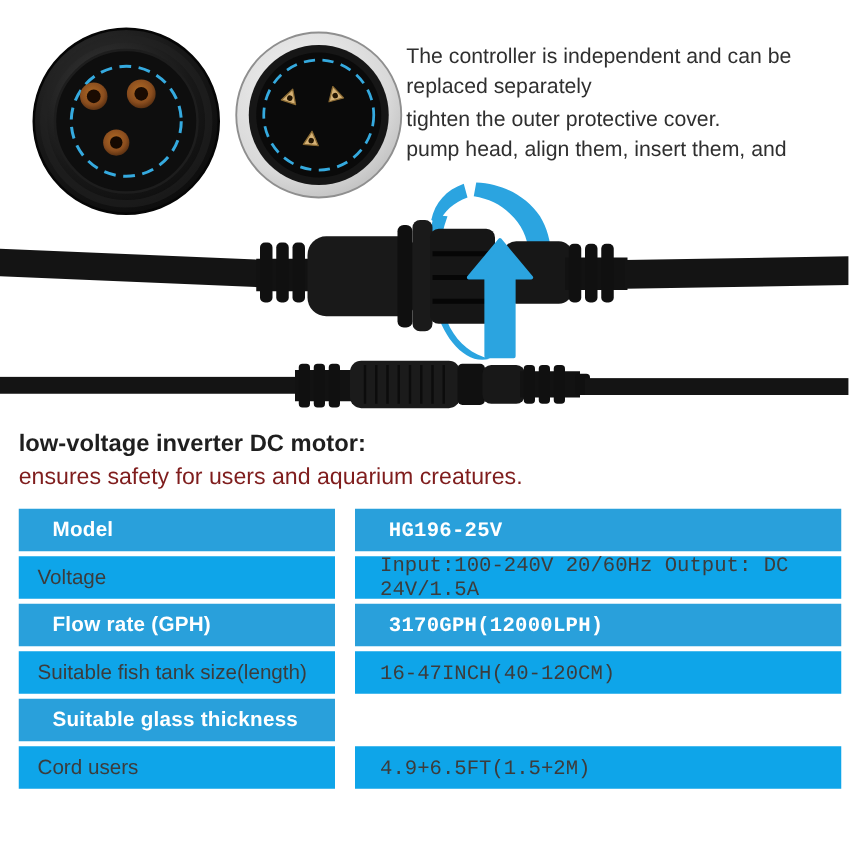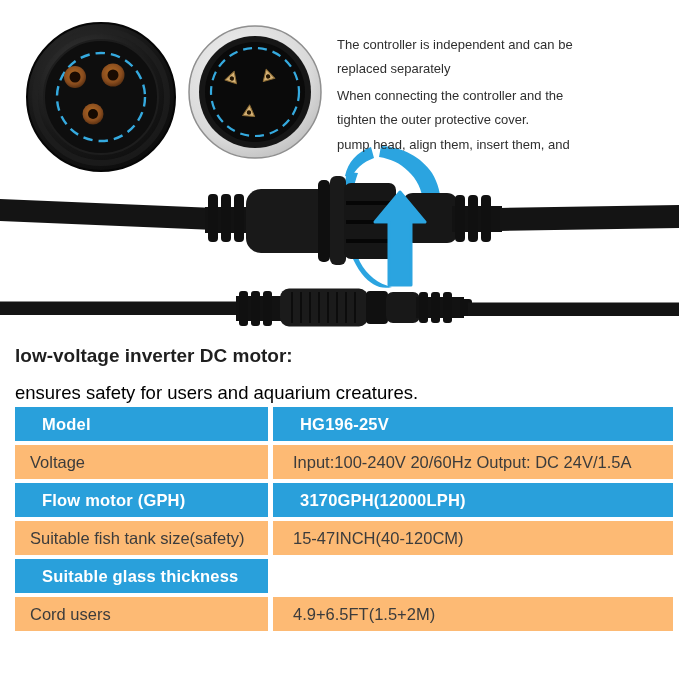--- a/index.html
+++ b/index.html
@@ -2,36 +2,36 @@
 <html><head>
 <meta charset="utf-8">
 <style>
   html,body{margin:0;padding:0;background:#fff;}
   .page{
     position:relative;width:679px;height:679px;background:#ffffff;overflow:hidden;
     font-family:"Liberation Sans",sans-serif;color:#2e2e2e;
   }
   .hero{position:absolute;left:0;top:0;width:679px;height:340px;}
   
-  .note{position:absolute;left:337px;top:33px;width:338px;font-size:13px;line-height:24.4px;color:#2f2f2f;}
+  .note{position:absolute;left:325px;top:33px;width:338px;font-size:17px;line-height:24.4px;color:#2f2f2f;}
   .note .line{white-space:nowrap;}
   .note .p2{margin-top:2px;}
   
   .intro{position:absolute;left:15px;top:345px;width:650px;color:#1f1f1f;}
   .intro-title{font-size:19px;font-weight:bold;line-height:22px;}
-  .intro-sub{font-size:18.5px;font-weight:400;line-height:24px;margin-top:14px;color:#000000;}
+  .intro-sub{font-size:18.5px;font-weight:400;line-height:24px;margin-top:2px;color:#7f1d1d;}
   
   .spec-table{position:absolute;left:15px;top:407px;width:658px;}
   .row{display:flex;height:34px;margin-bottom:4px;font-size:16.5px;}
   .row:last-child{margin-bottom:0;}
   .cell{display:flex;align-items:center;box-sizing:border-box;}
   .cell.label{width:253px;padding-left:15px;flex:none;}
-  .cell.value{flex:1;margin-left:5px;padding-left:20px;}
+  .cell.value{flex:1;margin-left:16px;padding-left:20px;font-family:Liberation Mono, monospace;}
   .row.dark .cell{background:#29a0db;color:#ffffff;font-weight:bold;letter-spacing:.2px;padding-left:27px;}
-  .row.light .cell{background:#fdba74;color:#3c3c3c;font-weight:400;}
+  .row.light .cell{background:#0ea5e9;color:#3c3c3c;font-weight:400;}
 </style>
 </head>
 <body>
 
 <div class="page">
 
   <svg class="hero" viewBox="0 0 679 340" aria-hidden="true">
     <defs>
       <radialGradient id="gLeft" cx="40%" cy="35%" r="75%">
         <stop offset="0%" stop-color="#3b3b3b"></stop>
@@ -153,47 +153,46 @@
       <rect x="468" y="302.5" width="211" height="13.5" fill="#141414"></rect>
     </g>
   </svg>
 
   <div class="note">
     <div class="p1">
       <div class="line">The controller is independent and can be</div>
       <div class="line">replaced separately</div>
     </div>
     <div class="p2">
-      <div class="line">When connecting the controller and the</div>
       <div class="line">tighten the outer protective cover.</div>
       <div class="line">pump head, align them, insert them, and</div>
     </div>
   </div>
 
   <div class="intro">
     <div class="intro-title">low-voltage inverter DC motor:</div>
     <div class="intro-sub">ensures safety for users and aquarium creatures.</div>
   </div>
 
   <div class="spec-table">
     <div class="row dark">
       <div class="cell label">Model</div>
       <div class="cell value">HG196-25V</div>
     </div>
     <div class="row light">
       <div class="cell label">Voltage</div>
       <div class="cell value">Input:100-240V 20/60Hz Output: DC 24V/1.5A</div>
     </div>
     <div class="row dark">
-      <div class="cell label">Flow motor (GPH)</div>
+      <div class="cell label">Flow rate (GPH)</div>
       <div class="cell value">3170GPH(12000LPH)</div>
     </div>
     <div class="row light">
-      <div class="cell label">Suitable fish tank size(safety)</div>
-      <div class="cell value">15-47INCH(40-120CM)</div>
+      <div class="cell label">Suitable fish tank size(length)</div>
+      <div class="cell value">16-47INCH(40-120CM)</div>
     </div>
     <div class="row dark">
       <div class="cell label">Suitable glass thickness</div>
     </div>
     <div class="row light">
       <div class="cell label">Cord users</div>
       <div class="cell value">4.9+6.5FT(1.5+2M)</div>
     </div>
   </div>
 

